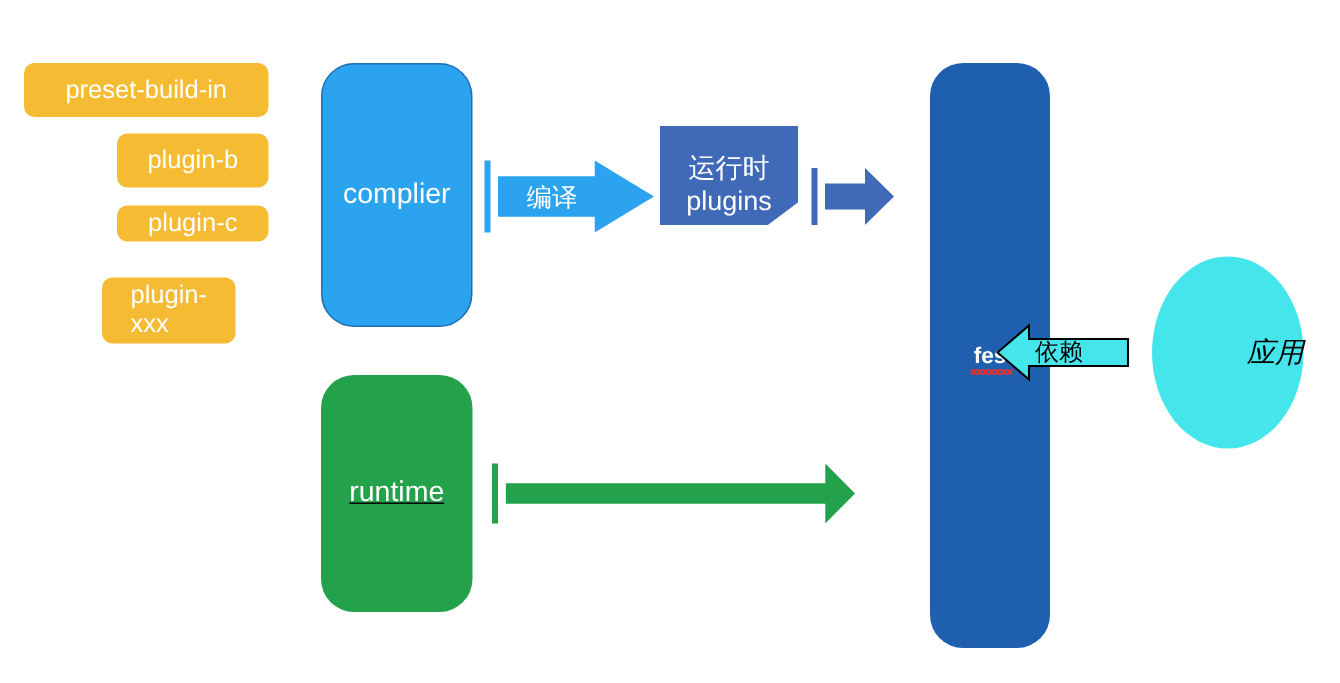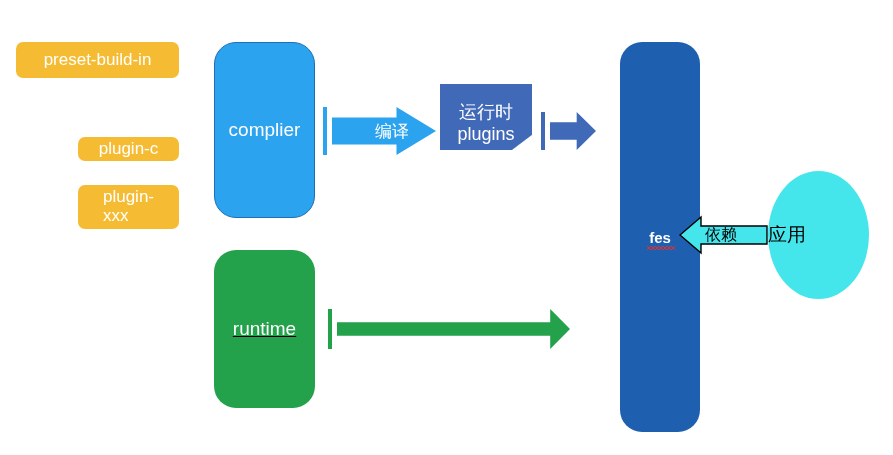--- a/index.html
+++ b/index.html
@@ -168,54 +168,58 @@
     font-size: 16px;
   }
 
   
   #app-ellipse {
     position: absolute;
     background: #45e5ec;
     border-radius: 50%;
     display: flex;
     align-items: center;
-    justify-content: flex-start;
+    justify-content: flex-end;
+    font-style: italic;
   }
   #app-ellipse span {
     color: #000000;
     font-size: 19px;
   }
 </style>
 </head>
 <body>
 
 <div id="canvas">
 
   <div class="pill" id="pill-0" style="left:16px; top:42px; width:163px; height:36px;">
     <span>preset-build-in</span>
   </div>
 
+  <div class="pill" id="pill-1" style="left:78px; top:89px; width:101px; height:36px;">
+    <span>plugin-b</span>
+  </div>
 
   <div class="pill" id="pill-2" style="left:78px; top:137px; width:101px; height:24px;">
     <span>plugin-c</span>
   </div>
 
-  <div class="pill" id="pill-3" style="left:78px; top:185px; width:101px; height:44px;">
+  <div class="pill" id="pill-3" style="left:68px; top:185px; width:89px; height:44px;">
     <span>plugin-
 xxx</span>
   </div>
 
   <div class="rrect" id="complier-box" style="left:214px; top:42px; width:101px; height:176px;">
     <span>complier</span>
   </div>
 
   <div class="arrow-wrap" id="arrow-compile" style="left:323px; top:107px; width:113px; height:48px;">
     <div class="arrow-stripe"></div>
     <div class="arrow-body"></div>
-    <div class="arrow-text" style="left:28px; top:13px;margin-left:24px;">编译</div>
+    <div class="arrow-text" style="left:28px; top:13px;">编译</div>
   </div>
 
   <div id="plugins-box" style="left:440px; top:84px; width:92px; height:66px;">
     <div id="plugins-label">运行时
 plugins</div>
     <div id="plugins-fold"></div>
   </div>
 
   <div class="arrow-wrap" id="arrow-toFes" style="left:541px; top:112px; width:55px; height:38px;">
     <div class="arrow-stripe"></div>
@@ -231,21 +235,21 @@
 
   <div class="rrect" id="runtime-box" style="left:214px; top:250px; width:101px; height:158px;">
     <span>runtime</span>
   </div>
 
   <div class="arrow-wrap" id="arrow-runtime" style="left:328px; top:309px; width:242px; height:40px;">
     <div class="arrow-stripe"></div>
     <div class="arrow-body"></div>
   </div>
 
-  <div id="arrow-depend" style="left:679px; top:214px; width:89px; height:42px;text-decoration:underline;">
+  <div id="arrow-depend" style="left:664px; top:214px; width:89px; height:42px;text-decoration:underline;">
     <svg width="89" height="42" viewBox="0 0 89 42">
       <polygon points="1,21 22,3 22,12 88,12 88,30 22,30 22,39" fill="#45e5ec" stroke="#000000" stroke-width="1.4" stroke-linejoin="miter"></polygon>
     </svg>
     <div class="arrow-text" style="left:26px; top:11px;">依赖</div>
   </div>
 
   <div id="app-ellipse" style="left:768px; top:171px; width:101px; height:128px;">
     <span>应用</span>
   </div>
 

